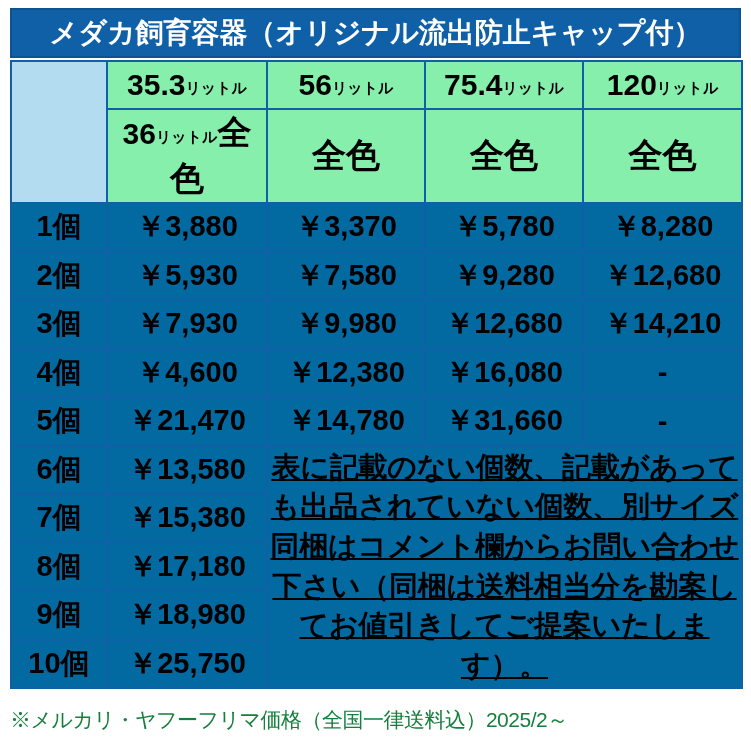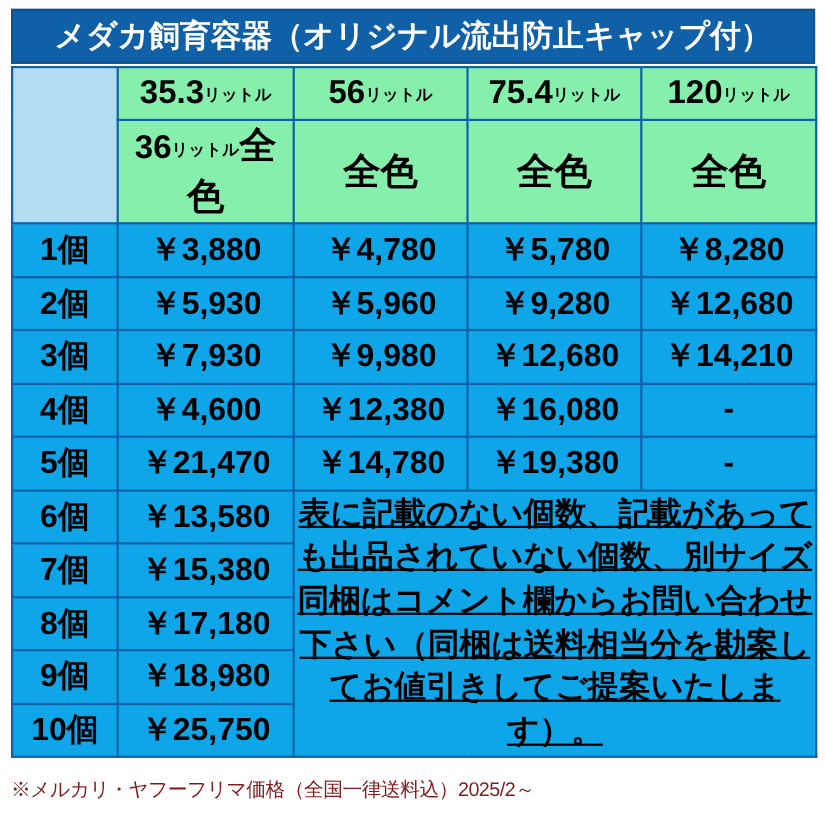--- a/index.html
+++ b/index.html
@@ -44,21 +44,21 @@
     table-layout: fixed;
   }
   .tbl td, .tbl th {
     border: 2px solid #1060a8;
     padding: 0;
     text-align: center;
     vertical-align: middle;
     font-size: 27px;
     color: #000000;
     font-weight: bold;
-    background: #0ea5e9;
+    background: #0369a1;
   }
   col.c0 { width: 96px; }
   col.c1 { width: 160px; }
   col.c2 { width: 158px; }
   col.c3 { width: 158px; }
   col.c4 { width: 159px; }
 
   
   .hdr td {
     background: #86efac;
@@ -107,22 +107,22 @@
     letter-spacing: -0.2px;
     text-decoration: underline;
   }
 
   
   .footer {
     position: absolute;
     left: 10px;
     top: 706px;
     width: 731px;
-    font-size: 18px;
-    color: #7f1d1d;
+    font-size: 21px;
+    color: #15803d;
     white-space: nowrap;
     letter-spacing: -0.5px;
   }
 </style>
 </head>
 <body>
 
 <div id="page">
 
   <div class="title-bar">
@@ -165,28 +165,28 @@
         </td>
         <td>
           <span class="allcolor">全色</span>
         </td>
       </tr>
     </thead>
     <tbody>
       <tr>
         <td class="qty">1個</td>
         <td class="price">￥3,880</td>
-        <td class="price">￥4,780</td>
+        <td class="price">￥3,370</td>
         <td class="price">￥5,780</td>
         <td class="price">￥8,280</td>
       </tr>
       <tr>
         <td class="qty">2個</td>
         <td class="price">￥5,930</td>
-        <td class="price">￥5,960</td>
+        <td class="price">￥7,580</td>
         <td class="price">￥9,280</td>
         <td class="price">￥12,680</td>
       </tr>
       <tr>
         <td class="qty">3個</td>
         <td class="price">￥7,930</td>
         <td class="price">￥9,980</td>
         <td class="price">￥12,680</td>
         <td class="price">￥14,210</td>
       </tr>
@@ -194,21 +194,21 @@
         <td class="qty">4個</td>
         <td class="price">￥4,600</td>
         <td class="price">￥12,380</td>
         <td class="price">￥16,080</td>
         <td class="price">-</td>
       </tr>
       <tr>
         <td class="qty">5個</td>
         <td class="price">￥21,470</td>
         <td class="price">￥14,780</td>
-        <td class="price">￥19,380</td>
+        <td class="price">￥31,660</td>
         <td class="price">-</td>
       </tr>
       <tr>
         <td class="qty">6個</td>
         <td class="price">￥13,580</td>
         <td class="note-cell" colspan="3" rowspan="5">表に記載のない個数、記載があっても出品されていない個数、別サイズ同梱はコメント欄からお問い合わせ下さい（同梱は送料相当分を勘案してお値引きしてご提案いたします）。</td>
       </tr>
       <tr>
         <td class="qty">7個</td>
         <td class="price">￥15,380</td>

